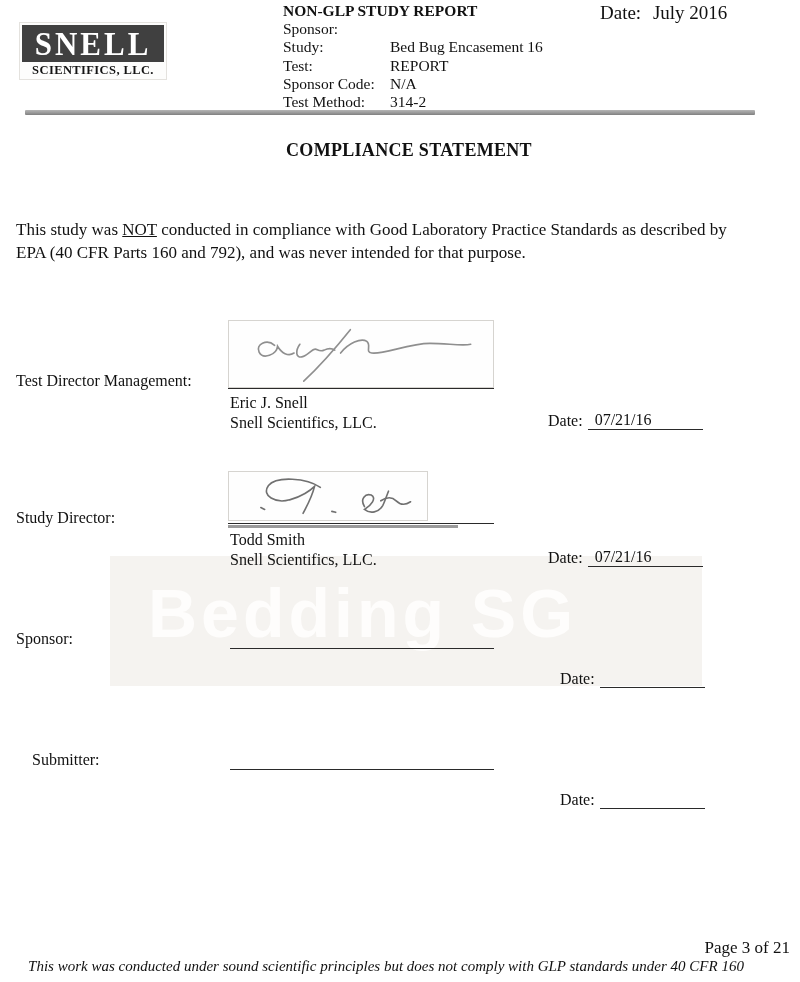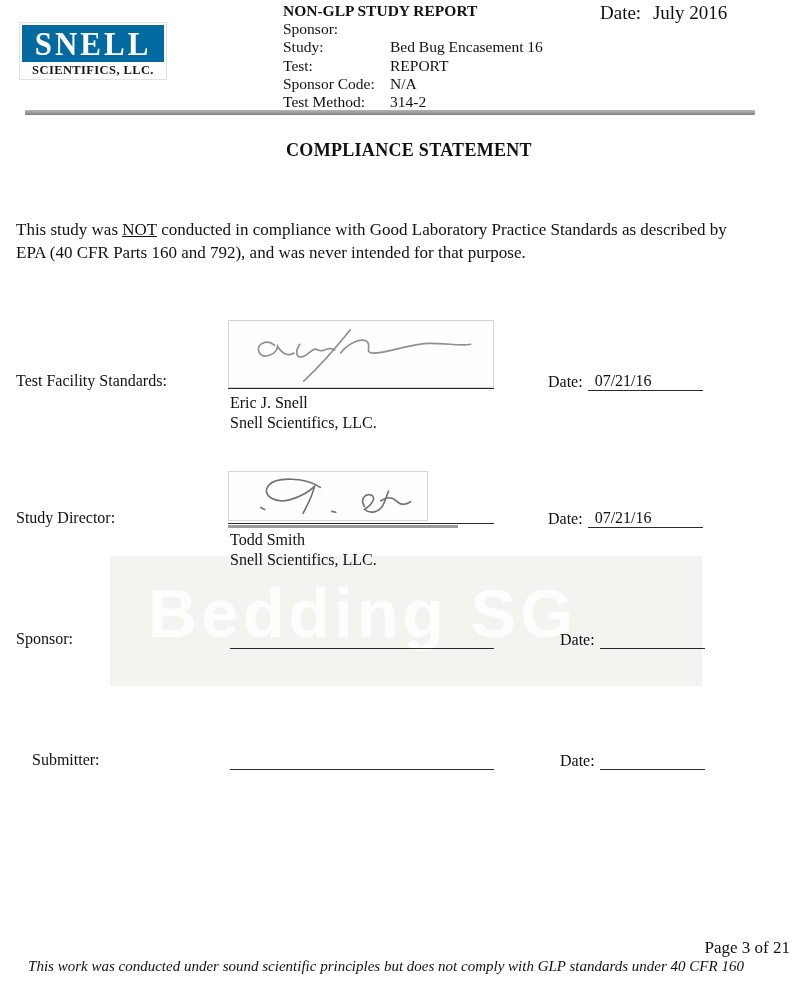--- a/index.html
+++ b/index.html
@@ -6,21 +6,21 @@
   html,body { background:#ffffff; }
   .page {
     position:relative; width:800px; height:982px; margin:0 auto;
     background:#ffffff; overflow:hidden;
     font-family:"Liberation Serif","DejaVu Serif",serif; color:#111;
   }
   .abs { position:absolute; }
 
   
   .logo-wrap { left:19px; top:22px; width:148px; height:58px; background:#fdfdfc; border:1px solid #e4e2de; padding:2px 2px 0 2px; z-index:2;}
-  .logo-black { background:#0369a1; height:37px; display:flex; align-items:center; justify-content:center; }
+  .logo-black { background:#404040; height:37px; display:flex; align-items:center; justify-content:center; }
   .logo-main { color:#fff; font-weight:bold; font-size:31px; letter-spacing:3px; line-height:1; transform:scaleY(1.1); }
   .logo-sub  { color:#141414; font-weight:bold; font-size:12.5px; letter-spacing:0.4px; text-align:center; line-height:16px; white-space:nowrap; }
 
   .hdr-center { left:283px; top:2px; width:320px; font-size:15.5px; line-height:18.2px; z-index:2;}
   .hdr-title { font-weight:bold; font-size:15.5px; }
   .hdr-row { display:flex; }
   .hdr-label { width:107px; flex:0 0 107px; }
   .hdr-value { }
 
   .hdr-date { left:600px; top:2px; font-size:19px; z-index:2;}
@@ -31,21 +31,21 @@
 
   
   .sect-title { left:0; top:140px; width:778px; text-align:center; font-weight:bold; font-size:18px; letter-spacing:0.3px; z-index:2;padding-left:40px;}
   .statement { left:16px; top:219px; width:730px; font-size:17px; line-height:22.5px; z-index:2;}
   .u { text-decoration:underline; }
 
   .role-label { font-size:16px; z-index:2;}
   .sig-box { border:1px solid #d6d4d0; background:#fefefe; z-index:2;}
   .sig-line { height:0; border-top:1.4px solid #2a2a2a; z-index:2;}
   .sig-shadow { background:#9b9b9b; z-index:2;}
-  .date-group { font-size:16px; z-index:2; white-space:nowrap;}
+  .date-group { font-size:16px; z-index:2; white-space:nowrap;margin-top:39px;}
   .date-value { display:inline-block; border-bottom:1.4px solid #2a2a2a; height:19px; vertical-align:bottom; padding-left:7px; margin-left:5px; }
   .dv-wide { width:115px; }
   .dv-short { width:105px; }
   .sig-name, .sig-org { font-size:16px; line-height:20px; z-index:2;}
 
   
   .watermark { left:110px; top:556px; width:592px; height:130px; background:#f5f3f0; z-index:1; overflow:hidden;}
   .watermark span {
     position:absolute; left:38px; top:18px; width:100%;
     font-family:"Liberation Sans","DejaVu Sans",sans-serif; font-weight:bold;
@@ -112,21 +112,21 @@
   <div class="abs sig-box" style="left:228px; top:320px; width:266px; height:68px;">
     <svg class="sig" viewBox="0 0 266 68">
       <g fill="none" stroke="#8f8f8f" stroke-width="1.7" stroke-linecap="round">
         <path d="M44,25 C36,18 24,24 28,32 C32,40 46,35 47,26 C51,33 58,37 64,33"></path>
         <path d="M70,24 C65,31 66,38 72,37 C78,36 82,29 86,29 C88,29 90,32 95,30 C99,28 103,28 106,30"></path>
         <path d="M74,62 C90,47 110,24 122,9"></path>
         <path d="M112,33 C120,23 133,17 139,21 C144,25 137,32 144,33 C156,35 182,23 204,23 C222,23 237,26 246,24"></path>
       </g>
     </svg>
   </div>
-  <div class="abs role-label" style="left:16px; top:372px;">Test Facility Standards:</div>
+  <div class="abs role-label" style="left:16px; top:372px;">Test Director Management:</div>
   <div class="abs sig-line" style="left:228px; top:388px; width:266px;"></div>
   <div class="abs date-group" style="left:548px; top:372px;">
     <span>Date:</span><span class="date-value dv-wide">07/21/16</span>
   </div>
   <div class="abs sig-name" style="left:230px; top:393px;">Eric J. Snell</div>
   <div class="abs sig-org" style="left:230px; top:413px;">Snell Scientifics, LLC.</div>
 
   <div class="abs sig-box" style="left:228px; top:471px; width:200px; height:50px;">
     <svg class="sig" viewBox="0 0 200 50">
       <g fill="none" stroke="#707070" stroke-width="1.7" stroke-linecap="round">

